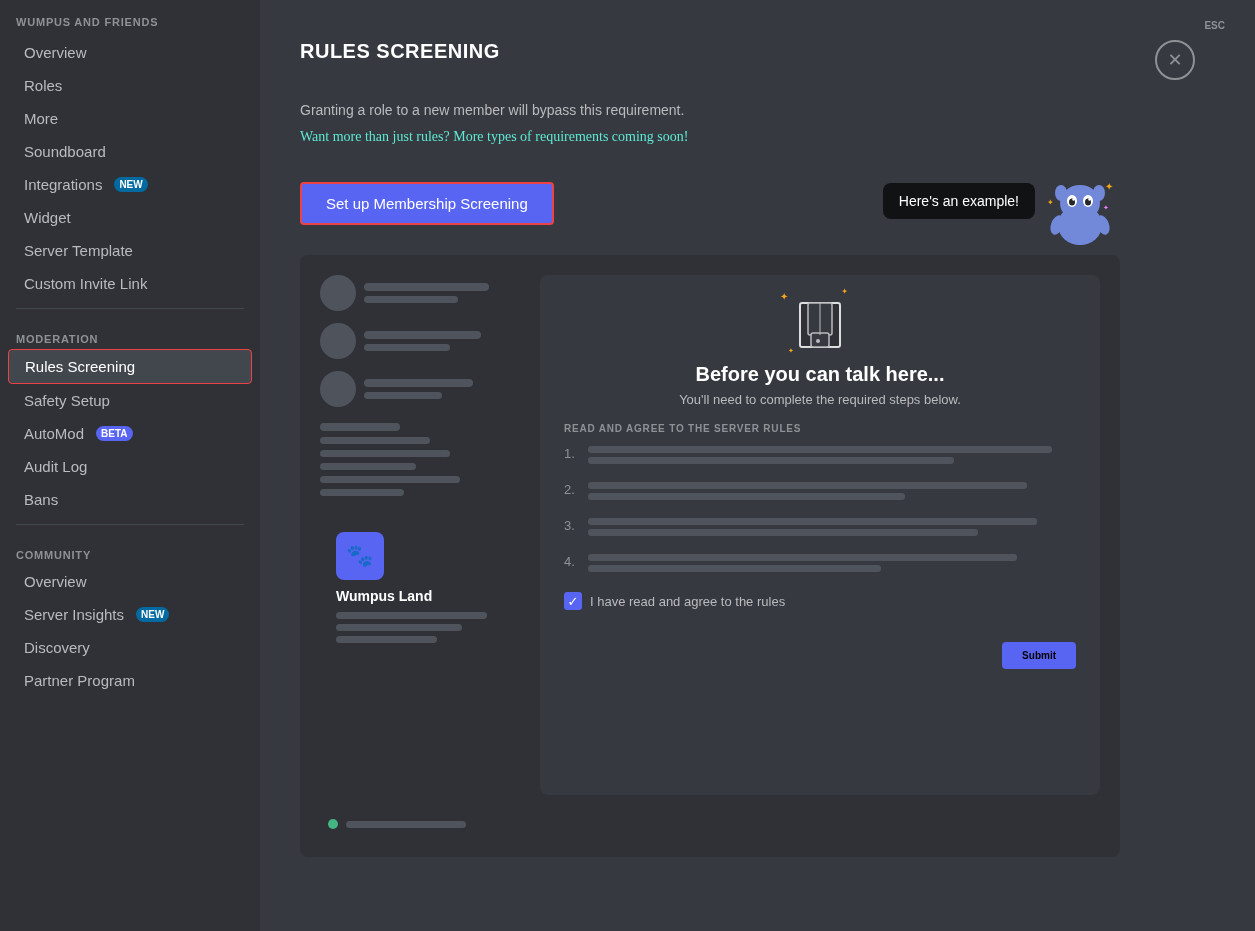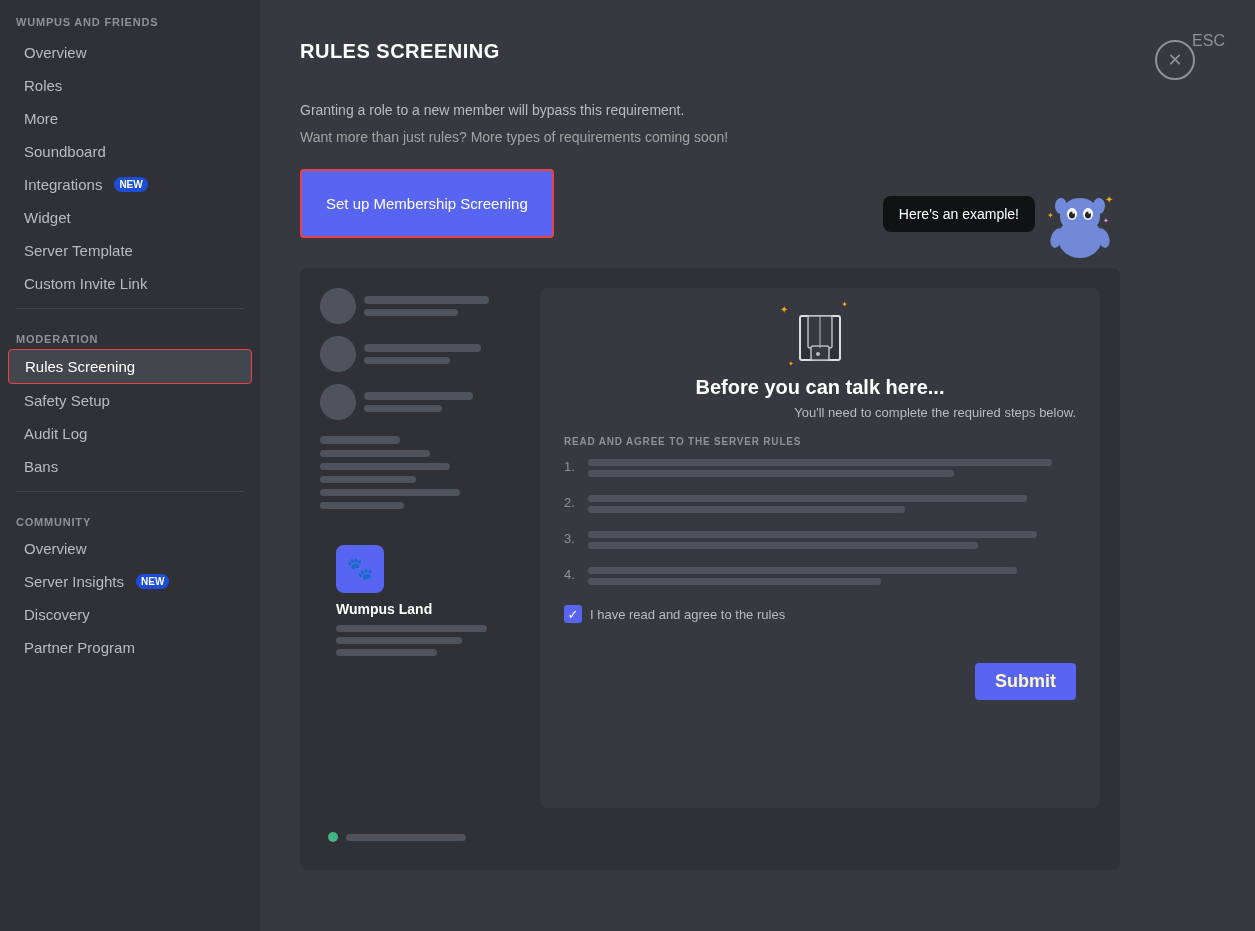--- a/index.html
+++ b/index.html
@@ -53,21 +53,21 @@
       margin: 0 8px;
     }
 
     .badge {
       font-size: 10px;
       font-weight: 700;
       padding: 2px 5px;
       border-radius: 10px;
       margin-left: 4px;
     }
-    .badge-new { background: #1d4ed8; color: #fff; }
+    .badge-new { background: #0369a1; color: #fff; }
     .badge-beta { background: #5865f2; color: #fff; }
 
     .divider {
       height: 1px;
       background: #42464d;
       margin: 8px 16px;
     }
 
     .section-label {
       padding: 16px 16px 4px;
@@ -99,30 +99,31 @@
     .description {
       font-size: 14px;
       color: #b9bbbe;
       line-height: 1.5;
       margin-bottom: 8px;
       max-width: 750px;
     }
 
     .description-extra {
       font-size: 14px;
-      color: #a3a3a3;
-      margin-bottom: 24px;
+      color: #5eead4;
+      margin-bottom: 37px;
+      font-family: Liberation Serif, serif;
     }
 
     .setup-btn {
       background: #5865f2;
       color: #fff;
       border: 2px solid #ed4245;
       border-radius: 4px;
-      padding: 24px 24px;
+      padding: 11px 24px;
       font-size: 15px;
       font-weight: 500;
       cursor: pointer;
       margin-bottom: 30px;
       display: inline-block;
     }
 
     
     .close-btn {
       position: absolute;
@@ -177,21 +178,21 @@
       font-size: 20px;
       font-weight: 700;
       color: #fff;
       text-align: center;
       margin-bottom: 6px;
     }
 
     .modal-subheading {
       font-size: 13px;
       color: #b9bbbe;
-      text-align: right;
+      text-align: center;
       margin-bottom: 16px;
     }
 
     .rules-label {
       font-size: 10px;
       font-weight: 700;
       color: #8e9297;
       letter-spacing: 0.8px;
       text-transform: uppercase;
       margin-bottom: 12px;
@@ -242,28 +243,28 @@
       flex-shrink: 0;
     }
 
     .checkbox-label {
       font-size: 13px;
       color: #b9bbbe;
     }
 
     .submit-btn {
       background: #5865f2;
-      color: #fef9c3;
+      color: #000000;
       border: none;
       border-radius: 4px;
       padding: 8px 20px;
-      font-size: 18px;
+      font-size: 10px;
       font-weight: 600;
       float: right;
-      margin-top: 24px;
+      margin-top: 16px;
       cursor: pointer;
     }
   </style>
 </head>
 <body>
 
 <div class="sidebar">
   <div class="sidebar-server-name">WUMPUS AND FRIENDS</div>
 
   <div>
@@ -298,20 +299,24 @@
 
   <div>
     <div class="section-label">MODERATION</div>
     <div class="sidebar-item active">
       <span>Rules Screening</span>
     </div>
     <div class="sidebar-item">
       <span>Safety Setup</span>
     </div>
     <div class="sidebar-item">
+      <span>AutoMod</span>
+      <span class="badge badge-beta">BETA</span>
+    </div>
+    <div class="sidebar-item">
       <span>Audit Log</span>
     </div>
     <div class="sidebar-item">
       <span>Bans</span>
     </div>
   </div>
 
   <div class="divider"></div>
 
   <div>
@@ -329,21 +334,21 @@
     <div class="sidebar-item">
       <span>Partner Program</span>
     </div>
   </div>
 </div>
 
 <div class="main">
   
   <div style="position: absolute; top: 20px; right: 30px; display: flex; flex-direction: column; align-items: center; gap: 4px;">
     <button class="close-btn">✕</button>
-    <span style="font-size: 16px; color: #8e9297; font-weight: 400; margin-top: 12px;">ESC</span>
+    <span style="font-size: 10px; color: #8e9297; font-weight: 700;">ESC</span>
   </div>
 
   
   <div class="page-title">RULES SCREENING</div>
 
   
   <div class="description">
     <br>
     <span>Granting a role to a new member will bypass this requirement.</span>
   </div>

